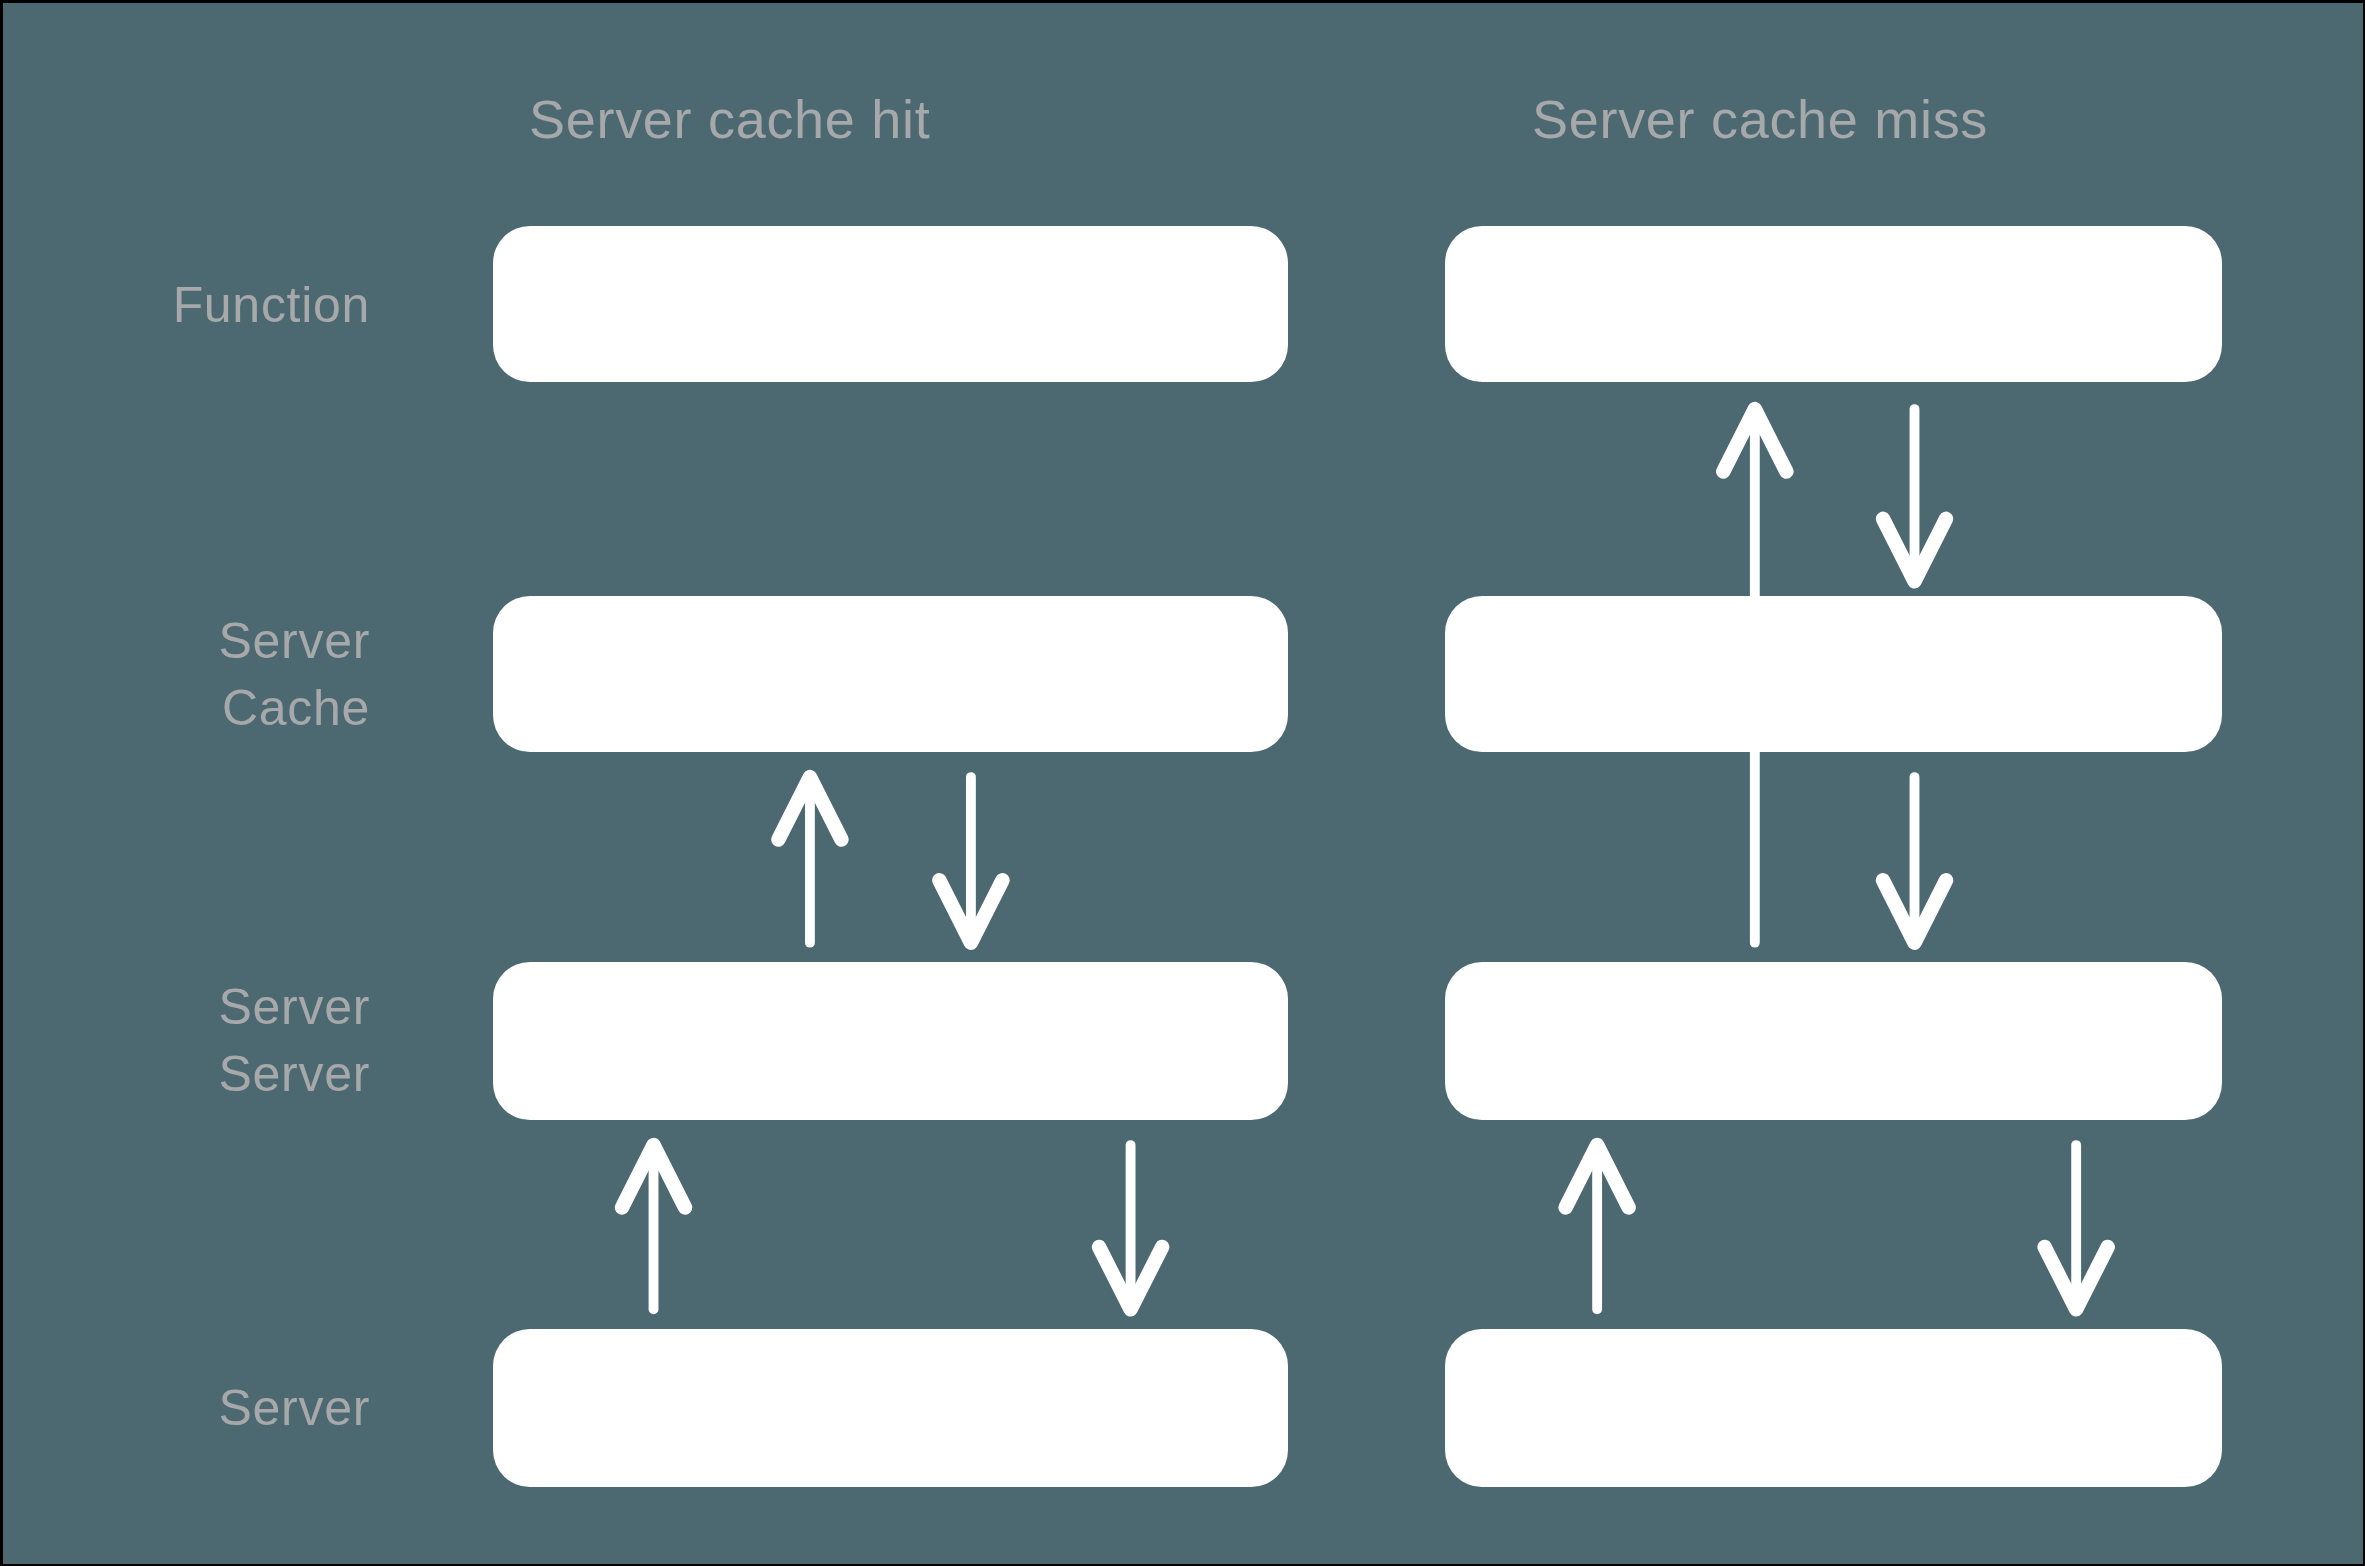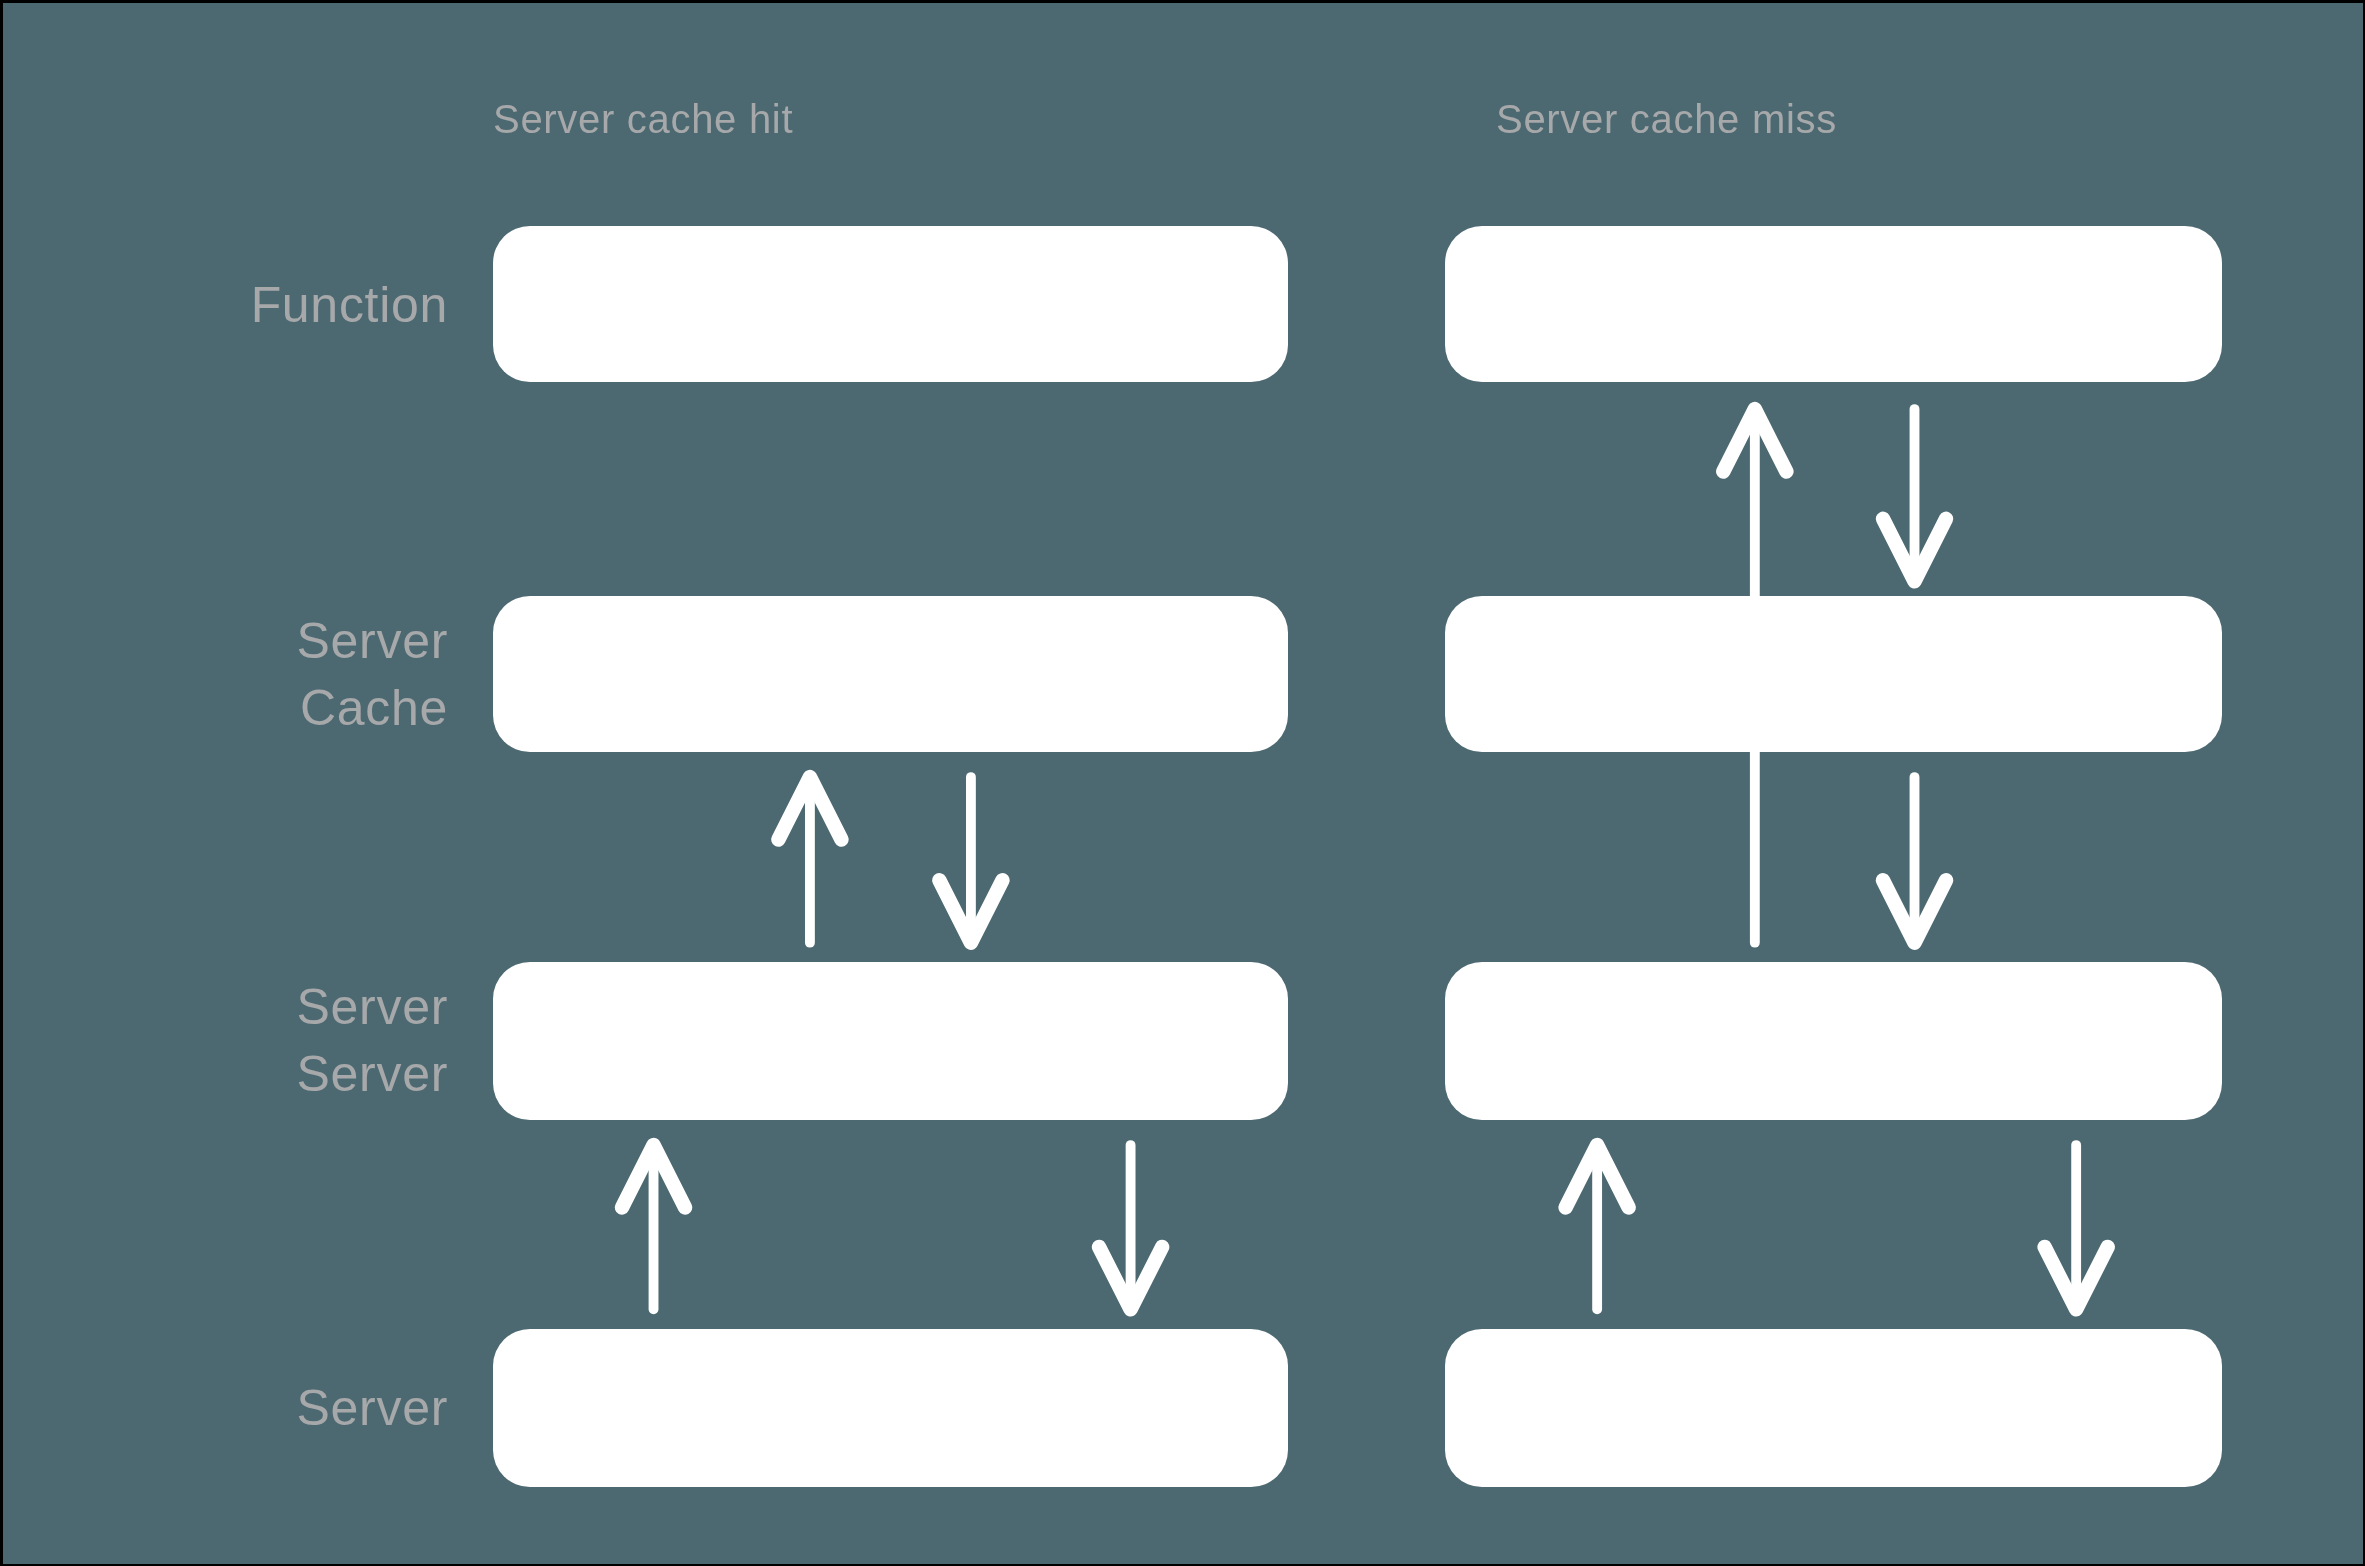--- a/index.html
+++ b/index.html
@@ -18,33 +18,34 @@
     background: var(--bg);
     border: 3.3px solid var(--frame);
     overflow: hidden;
     font-family: "Liberation Sans", "DejaVu Sans", sans-serif;
   }
 
   
   .col-header {
     position: absolute;
     top: 87px;
-    font-size: 40px;
+    font-size: 54px;
     line-height: 59px;
     color: var(--label);
     letter-spacing: 0.7px;
     white-space: nowrap;
     z-index: 3;
+    margin-left: 36px;
   }
   .col-header.hit  { left: 490px; }
   .col-header.miss { left: 1493px; }
 
   .row-label {
     position: absolute;
-    right: 1915px;              
+    right: 1993px;              
     transform: translateY(-50%);
     text-align: right;
     font-size: 50px;
     line-height: 67px;
     color: var(--label);
     letter-spacing: 0.7px;
     white-space: nowrap;
     z-index: 3;
   }
   .row-label .lbl-line:empty { display: none; }

